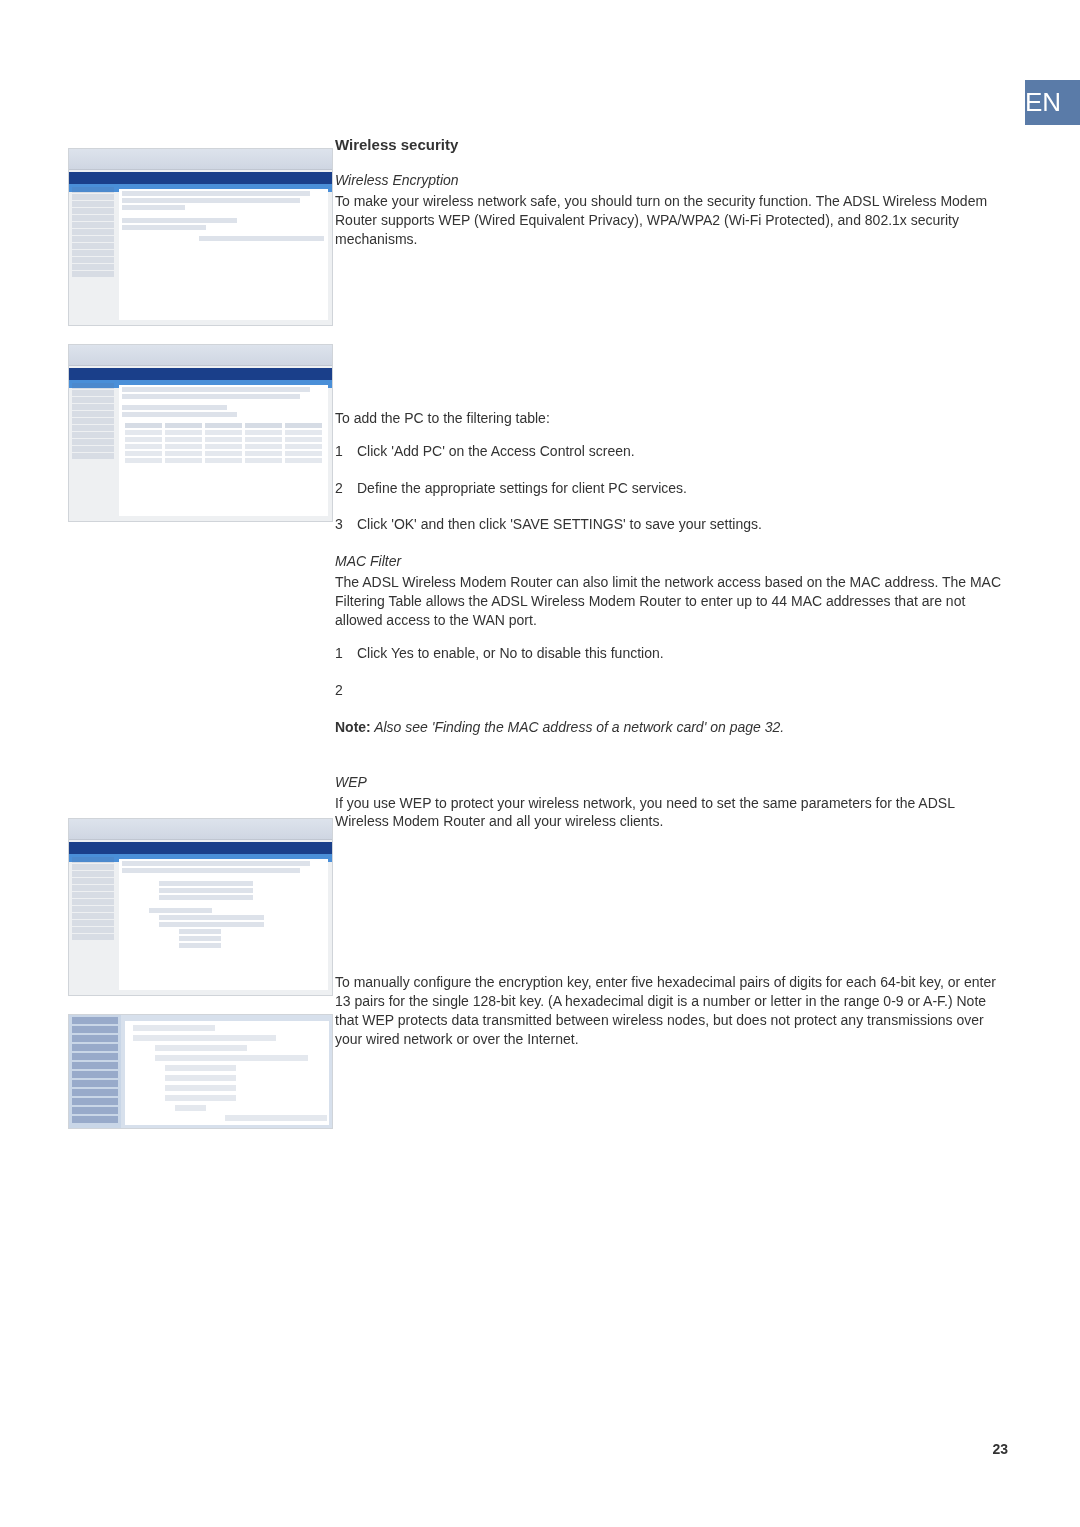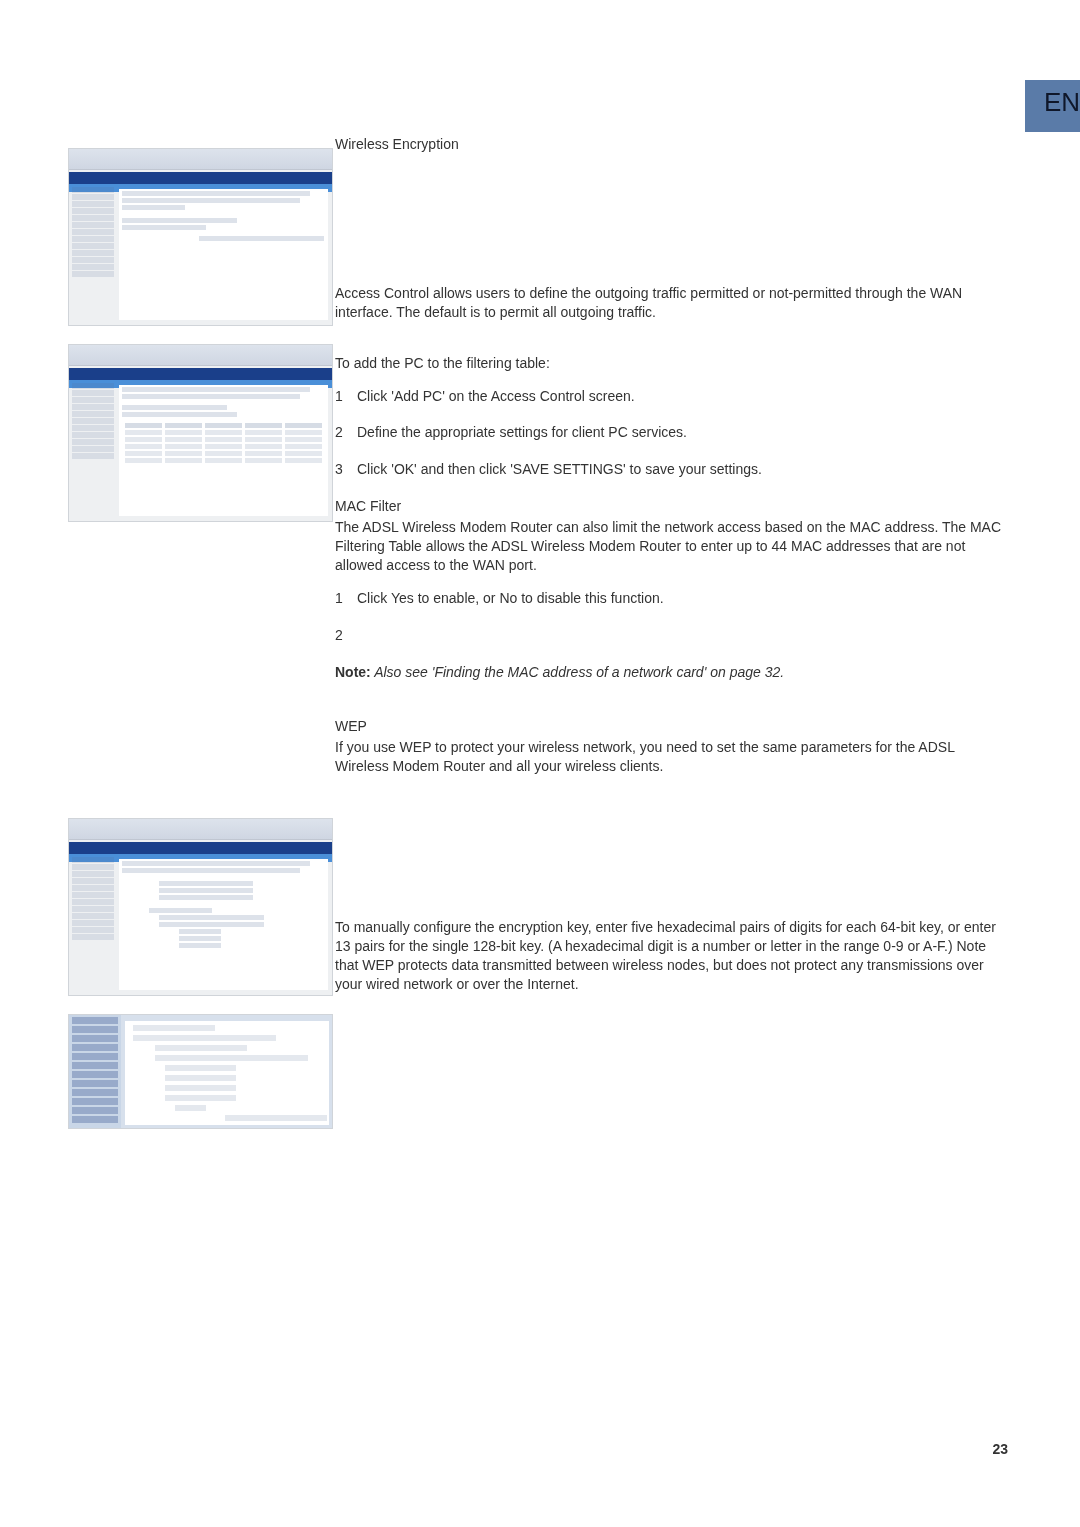--- a/index.html
+++ b/index.html
@@ -10,25 +10,25 @@
     width: 1080px;
     height: 1527px;
     position: relative;
     overflow: hidden;
   }
   .lang-tab {
     position: absolute;
     top: 80px;
     right: 0;
     width: 55px;
-    height: 52px;
+    height: 45px;
     background: #5a7ba8;
-    color: #0f172a;
+    color: #ffffff;
     font-size: 26px;
-    text-align: right;
+    text-align: left;
     line-height: 45px;
     font-weight: normal;
   }
   .content {
     position: absolute;
     top: 135px;
     left: 335px;
     width: 670px;
     font-size: 14px;
     color: #333;
@@ -86,20 +86,21 @@
     margin: 2px 3px;
     background: rgba(120,140,170,0.25);
   }
   h3.section-title {
     font-size: 15px;
     font-weight: bold;
     color: #333;
     margin: 0 0 16px 0;
   }
   .italic-head {
+    font-style: italic;
     font-size: 14px;
     margin-bottom: 2px;
   }
   p { margin: 0 0 14px 0; }
   .step-line { margin: 0 0 18px 0; display: flex; }
   .step-num { width: 22px; flex-shrink:0; }
   .note-line { margin: 18px 0 14px 0; }
   .note-line b { font-weight: bold; }
   .note-line .note-body { font-style: italic; }
   .page-num {
@@ -290,26 +291,27 @@
       <div style="width:35%;margin-left:40px"></div>
       <div style="width:35%;margin-left:40px"></div>
       <div style="width:35%;margin-left:40px"></div>
       <div style="width:15%;margin-left:50px"></div>
       <div style="width:50%;margin-left:100px"></div>
     </div>
   </div>
 </div>
 
 <div class="content">
+  <h3 class="section-title">Wireless security</h3>
 
   <div class="italic-head">Wireless Encryption</div>
+  <p>To make your wireless network safe, you should turn on the security function. The ADSL Wireless Modem Router supports WEP (Wired Equivalent Privacy), WPA/WPA2 (Wi-Fi Protected), and 802.1x security mechanisms.</p>
 
   <div style="height:128px"></div>
 
-  <p>Access Control allows users to define the outgoing traffic permitted or not-permitted through the WAN interface. The default is to permit all outgoing traffic.</p>
 
   <div style="height:18px"></div>
 
   <p>To add the PC to the filtering table:</p>
 
   <div class="step-line">
     <span class="step-num">1</span>
     <span>Click 'Add PC' on the Access Control screen.</span>
   </div>
   <div class="step-line">

